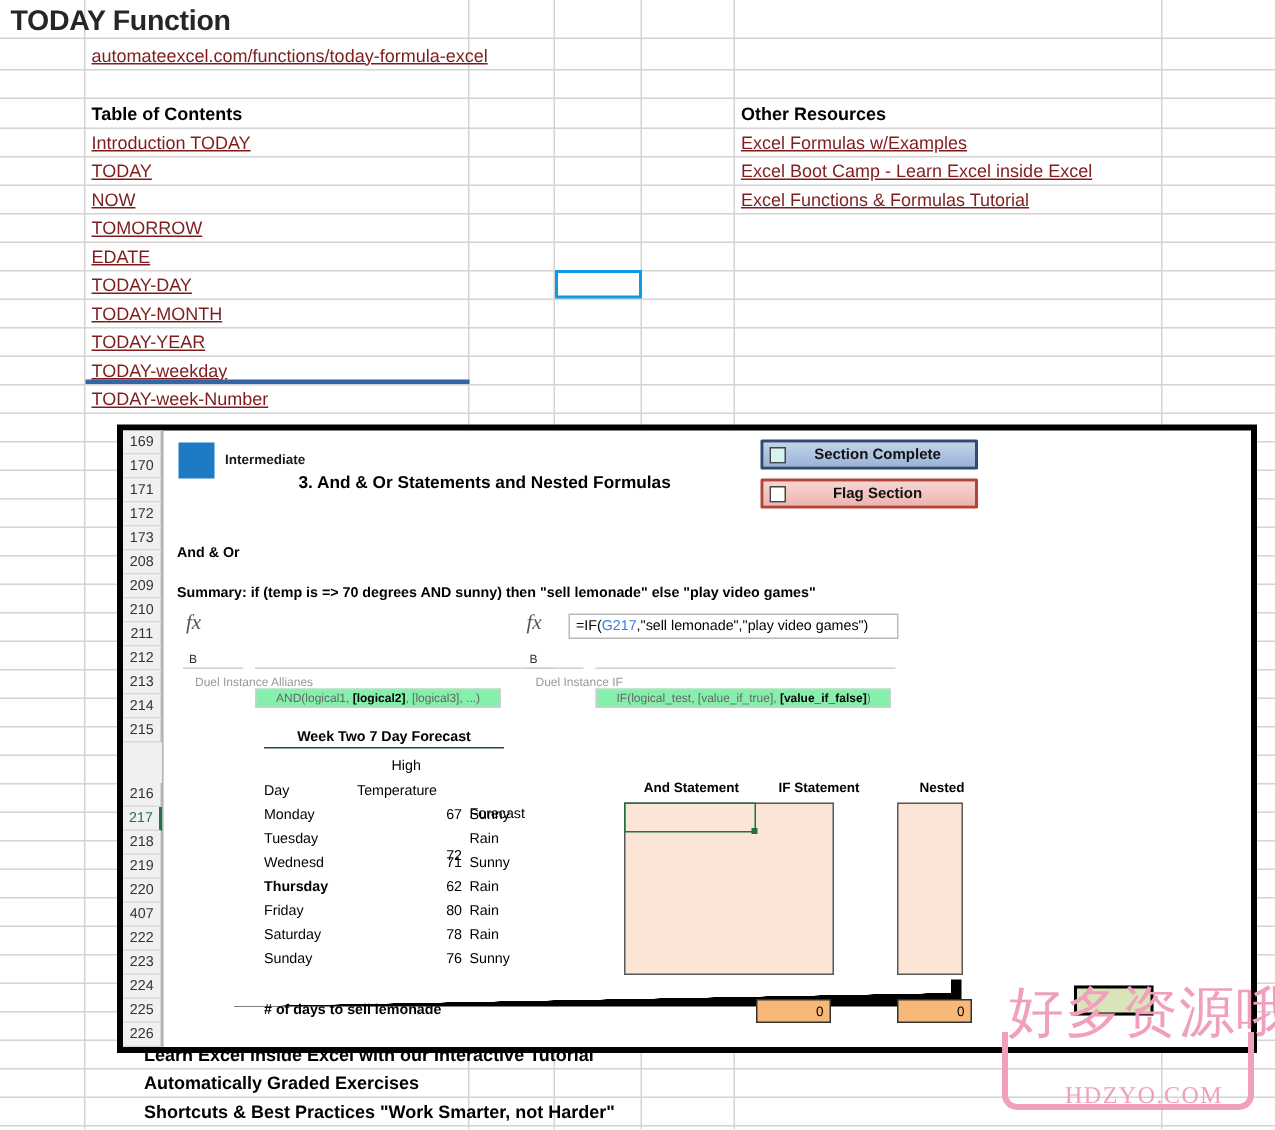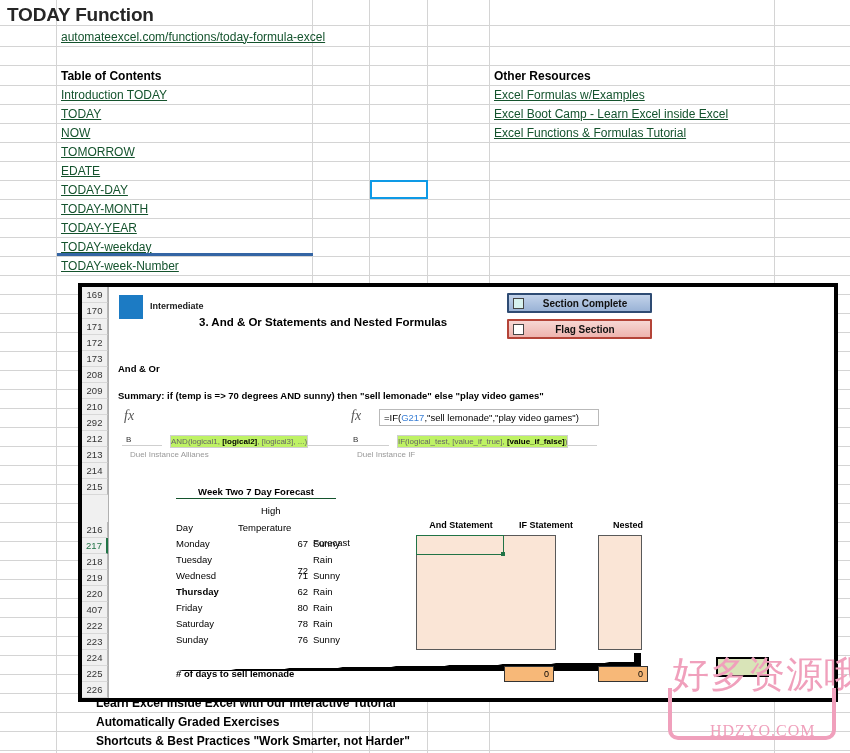--- a/index.html
+++ b/index.html
@@ -26,21 +26,21 @@
     position: absolute;
     display: flex;
     align-items: center;
     font-size: 12px;
     color: #000;
     white-space: nowrap;
     padding-left: 3px;
     line-height: 1;
   }
   .link {
-    color: #14532d;
+    color: #7f1d1d;
     text-decoration: underline;
     cursor: pointer;
   }
   .bold { font-weight: bold; }
 
   #title-cell {
     font-size: 19px;
     font-weight: bold;
     color: #262626;
     letter-spacing: -0.2px;
@@ -194,26 +194,27 @@
   }
   .ref-blue { color: #3a7fd5; }
   .ref-red { color: #d4525a; }
   .colhdr-b {
     position: absolute;
     font-size: 8px;
     color: #333;
   }
   .tooltip {
     position: absolute;
-    background: #bef264;
+    background: #86efac;
     border: 1px solid #cfcfcf;
     font-size: 8px;
     color: #666;
-    padding: 1px 0;
-    white-space: nowrap;
+    padding: 1px 13px;
+    white-space: nowrap;
+    margin-top: 24px;
   }
   .tooltip b { color: #000; }
   .ghostline {
     position: absolute;
     height: 1px;
     background: #cfcfcf;
   }
   .ghosttxt {
     position: absolute;
     font-size: 8px;
@@ -412,21 +413,21 @@
 
       <div id="gutter-bg"></div>
       <div class="rowhdr" style="top:0px;">169</div>
       <div class="rowhdr" style="top:16px;">170</div>
       <div class="rowhdr" style="top:32px;">171</div>
       <div class="rowhdr" style="top:48px;">172</div>
       <div class="rowhdr" style="top:64px;">173</div>
       <div class="rowhdr" style="top:80px;">208</div>
       <div class="rowhdr" style="top:96px;">209</div>
       <div class="rowhdr" style="top:112px;">210</div>
-      <div class="rowhdr" style="top:128px;">292</div>
+      <div class="rowhdr" style="top:128px;">211</div>
       <div class="rowhdr" style="top:144px;">212</div>
       <div class="rowhdr" style="top:160px;">213</div>
       <div class="rowhdr" style="top:176px;">214</div>
       <div class="rowhdr" style="top:192px;">215</div>
       <div class="rowhdr" style="top:235px;">216</div>
       <div class="rowhdr sel" style="top:251px;">217</div>
       <div class="rowhdr" style="top:267px;">218</div>
       <div class="rowhdr" style="top:283px;">219</div>
       <div class="rowhdr" style="top:299px;">220</div>
       <div class="rowhdr" style="top:315px;">407</div>

